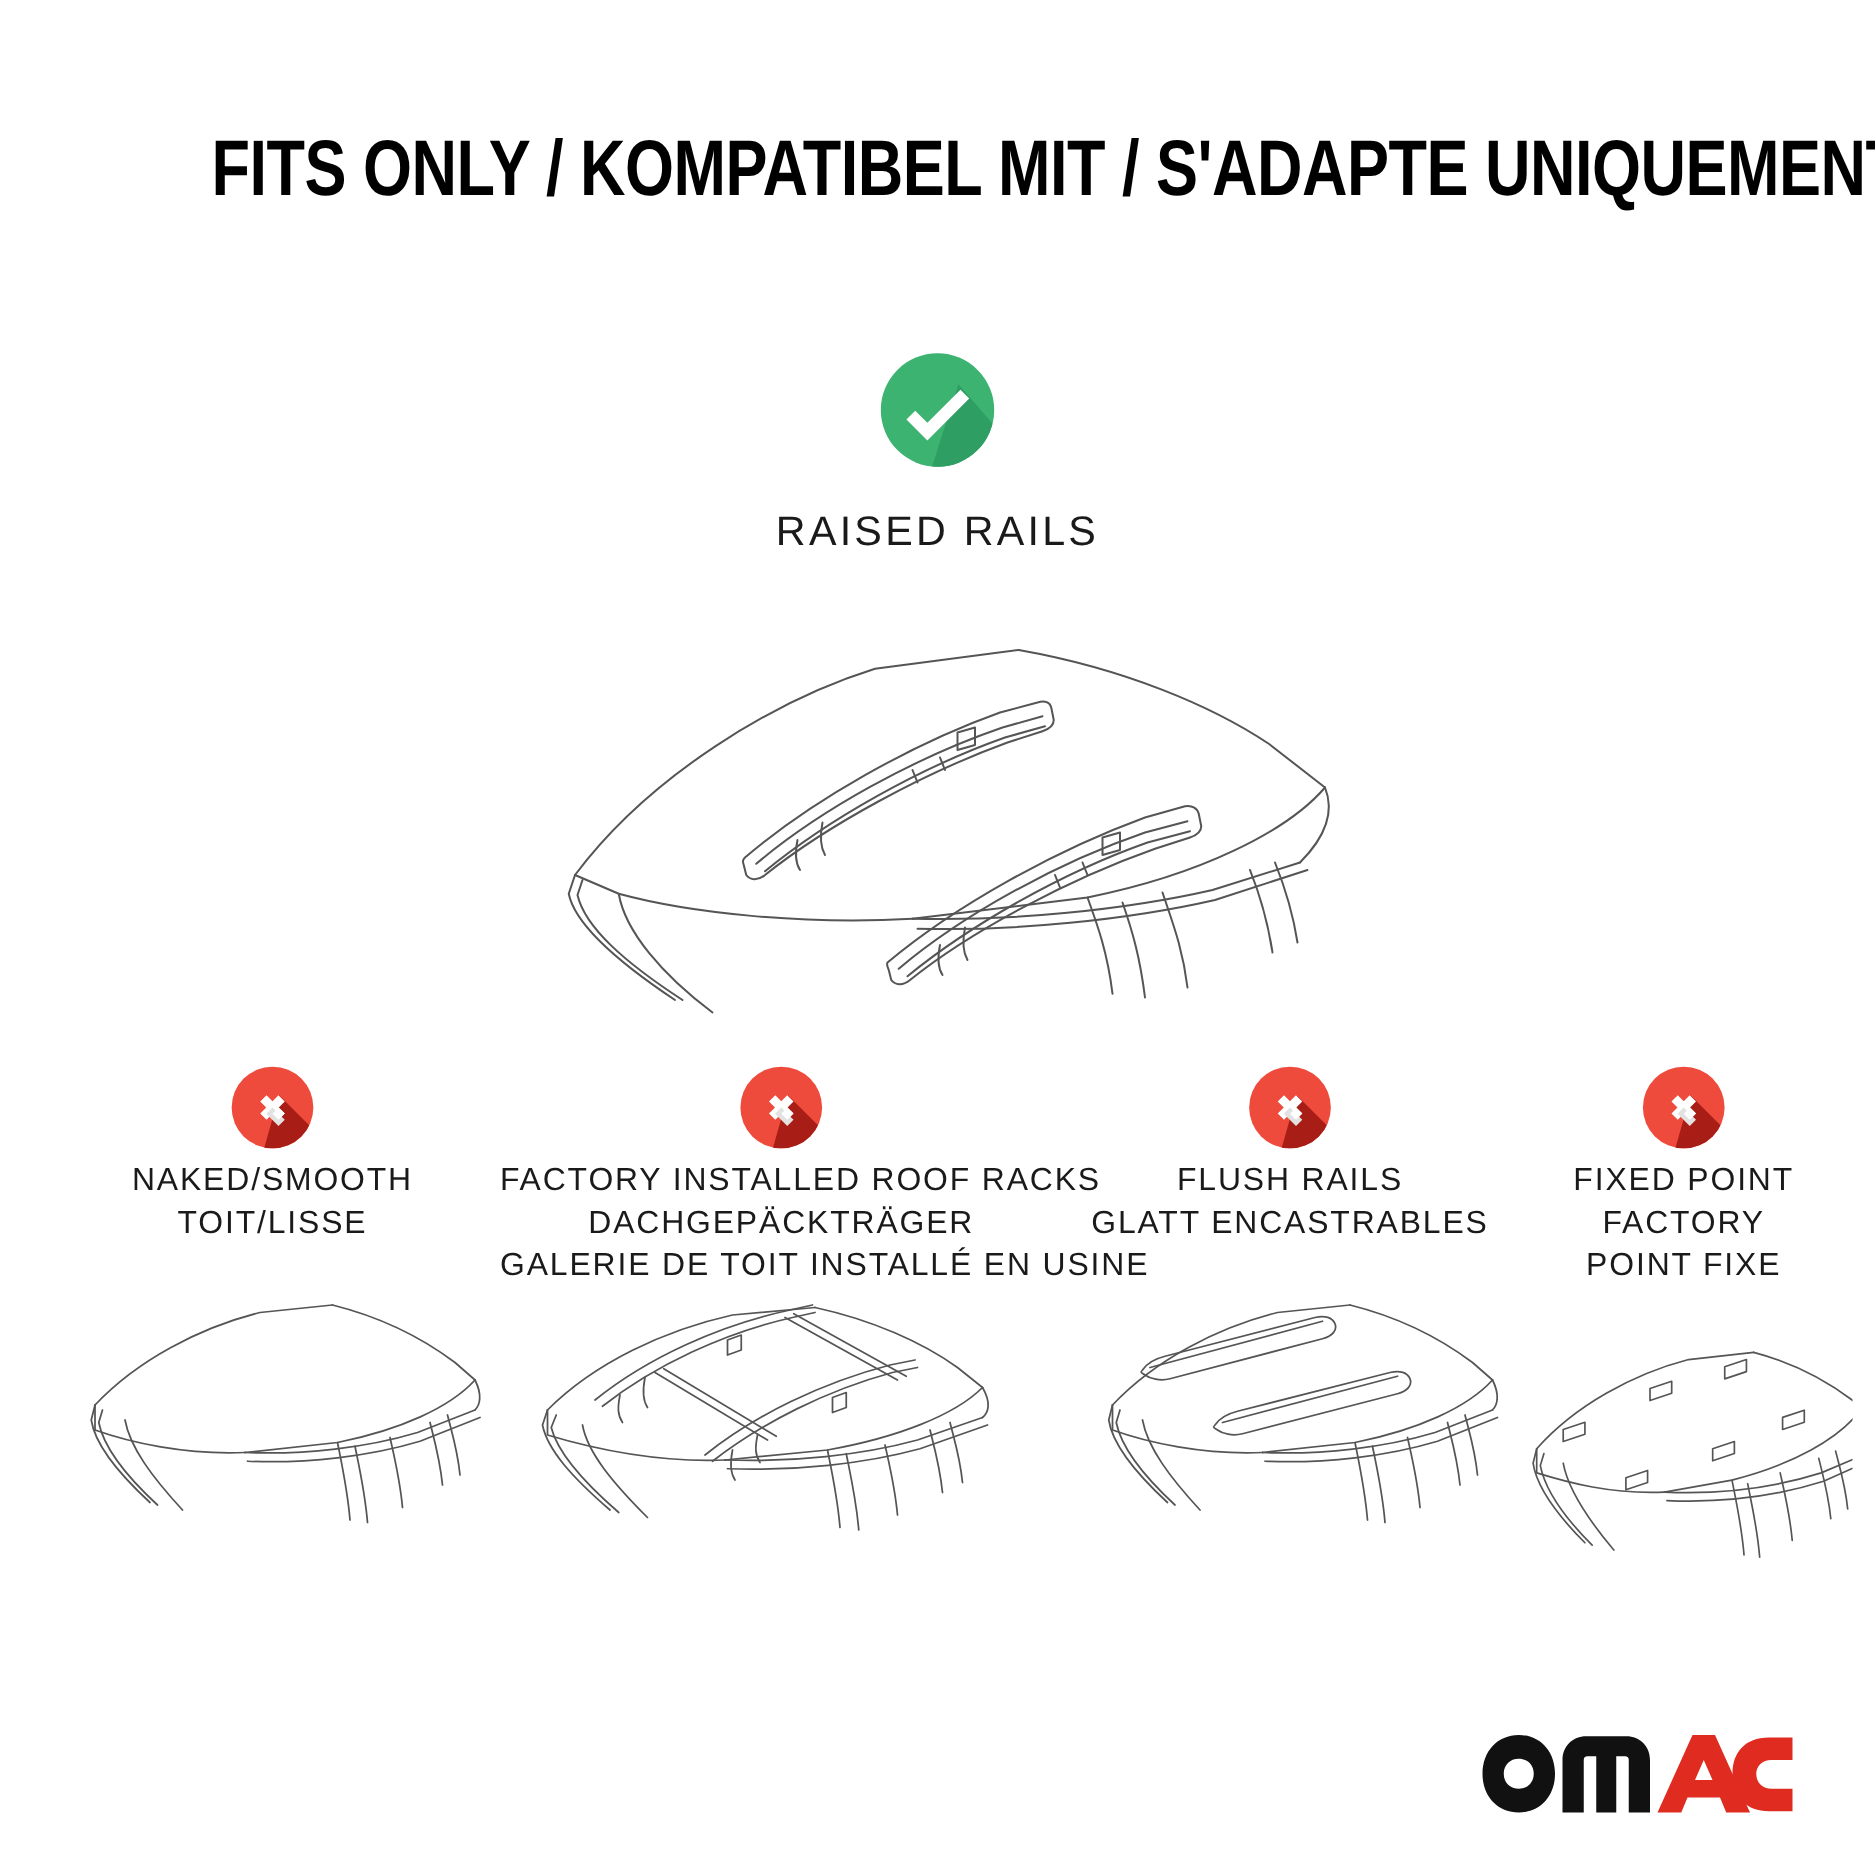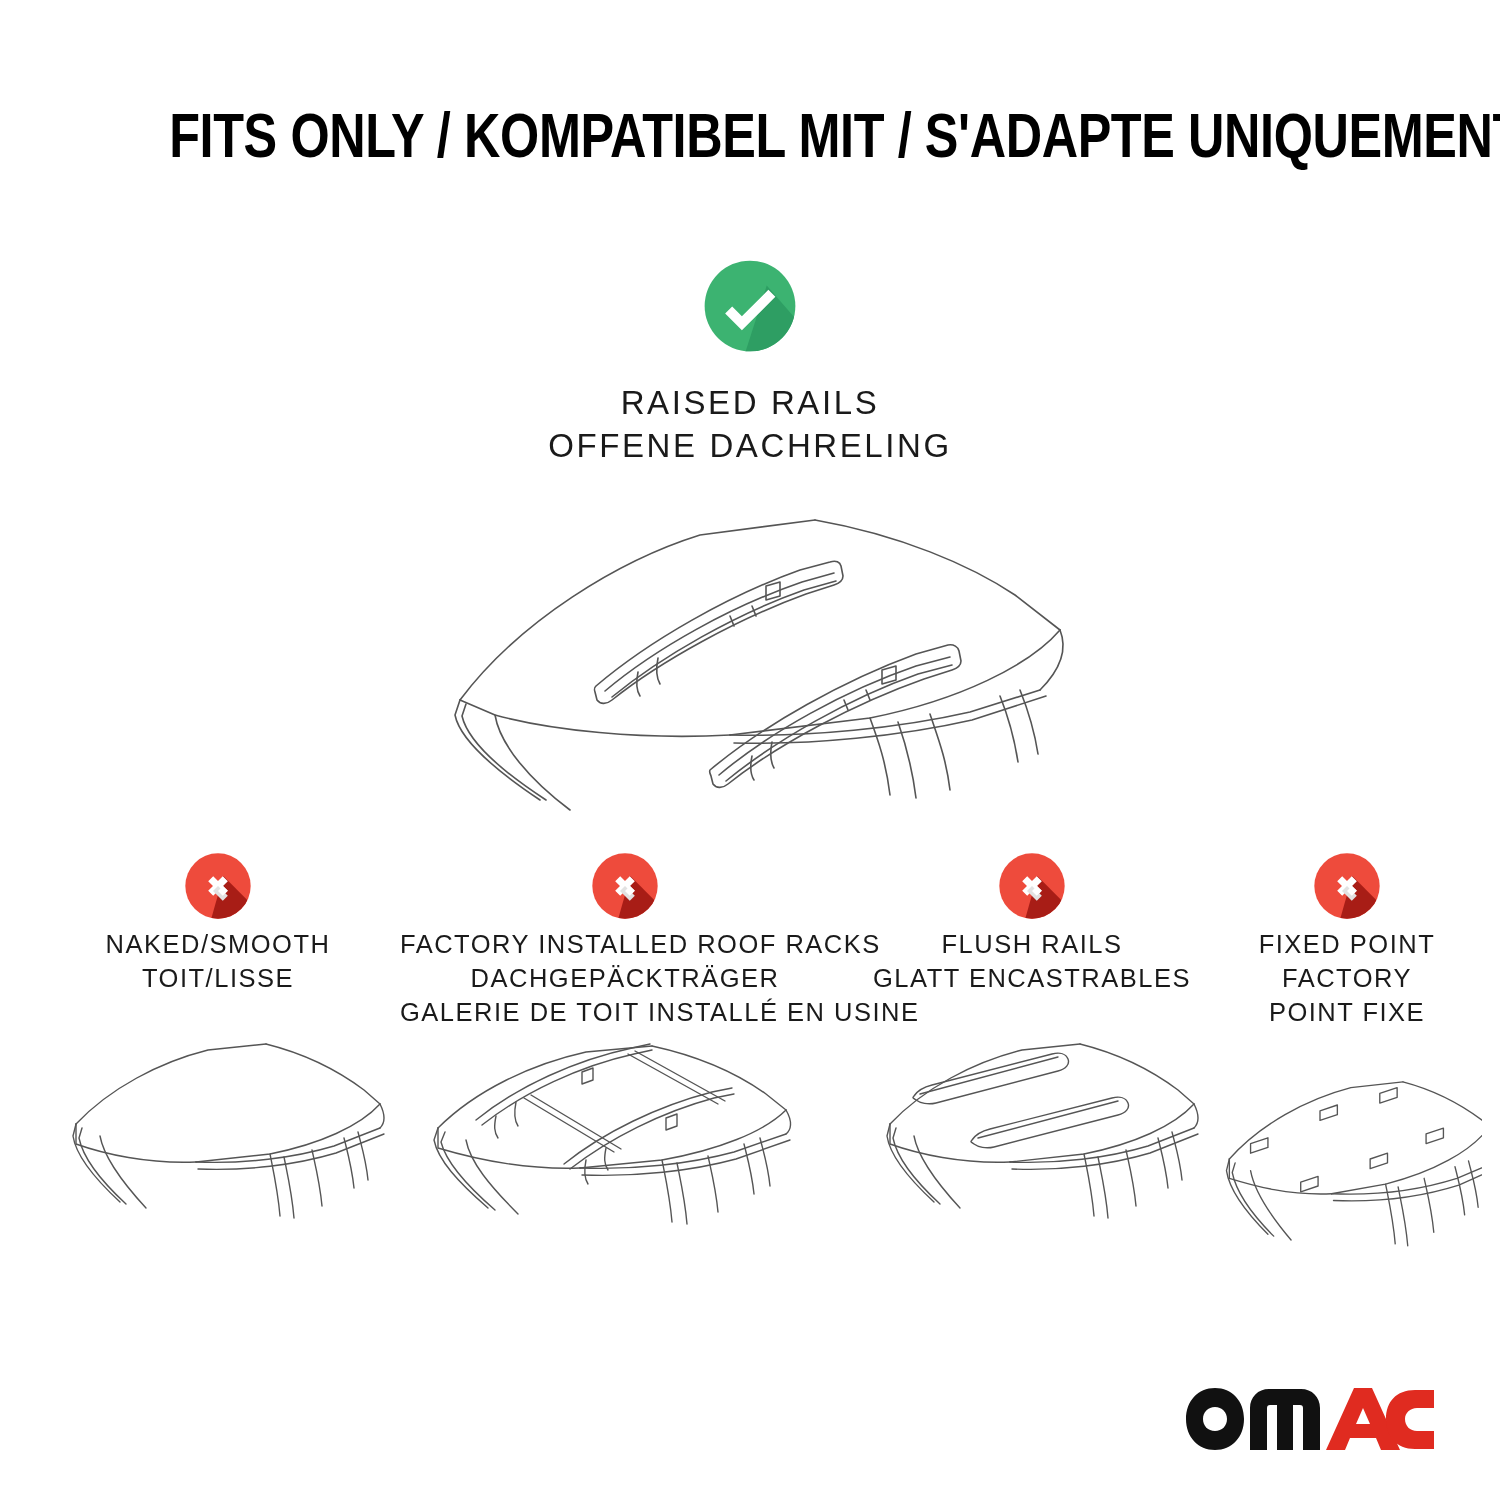--- a/index.html
+++ b/index.html
@@ -35,21 +35,21 @@
     color: #000000;
     transform: scaleX(0.80);
     transform-origin: center;
     white-space: nowrap;
   }
 
   
   .hero {
     position: absolute;
     left: 0;
-    top: 252px;
+    top: 274px;
     width: 1500px;
     text-align: center;
   }
   .badge {
     width: 108px;
     height: 108px;
     margin: 0 auto;
     display: block;
   }
   .badge-sm {
@@ -135,21 +135,20 @@
     </defs>
     <circle cx="50" cy="50" r="42" fill="#3cb371"></circle>
     <g clip-path="url(#clipOk)">
       <path d="M65.5 31 L95 65 L95 95 L45 95 Z" fill="#2e9e63"></path>
       <path d="M42.5 59.5 L33.5 50.5 L27 57 L42.5 72.5 L73.5 41.5 L67 35 Z" fill="#ffffff"></path>
     </g>
   </svg>
 
   <div class="hero-caption">
     <div>RAISED RAILS</div>
-    <div>OFFENE DACHRELING</div>
   </div>
 </div>
 
 <div style="position:absolute;left:0;top:500px;width:1500px;text-align:center;">
 <svg class="sketch" style="display:inline-block;" width="700" height="330" viewBox="0 0 700 330" aria-hidden="true">
   <g fill="none" stroke="#555" stroke-width="1.6" stroke-linecap="round" stroke-linejoin="round">
 
     <path d="M60 200 C120 120 220 60 300 35 L415 20"></path>
     <path d="M415 20 C500 35 570 65 615 95 L660 130"></path>
     <path d="M660 130 C630 165 560 200 470 218 L330 235"></path>

